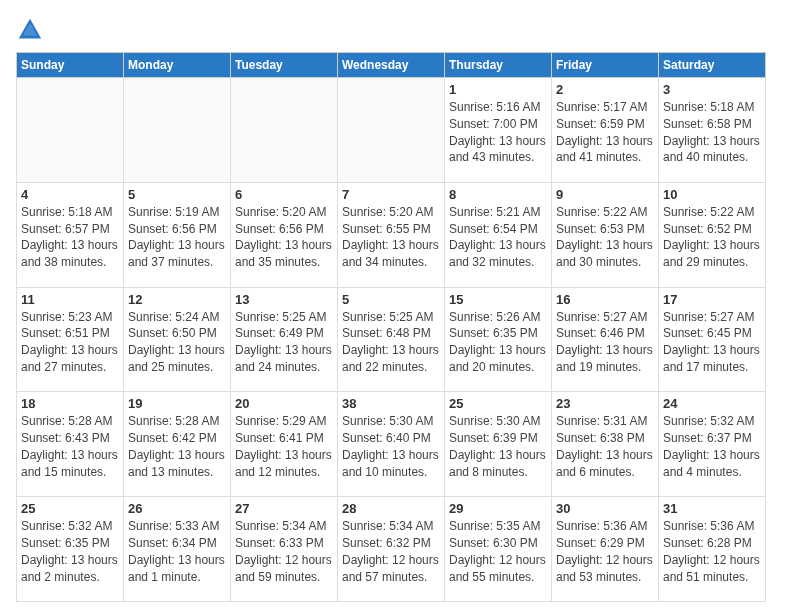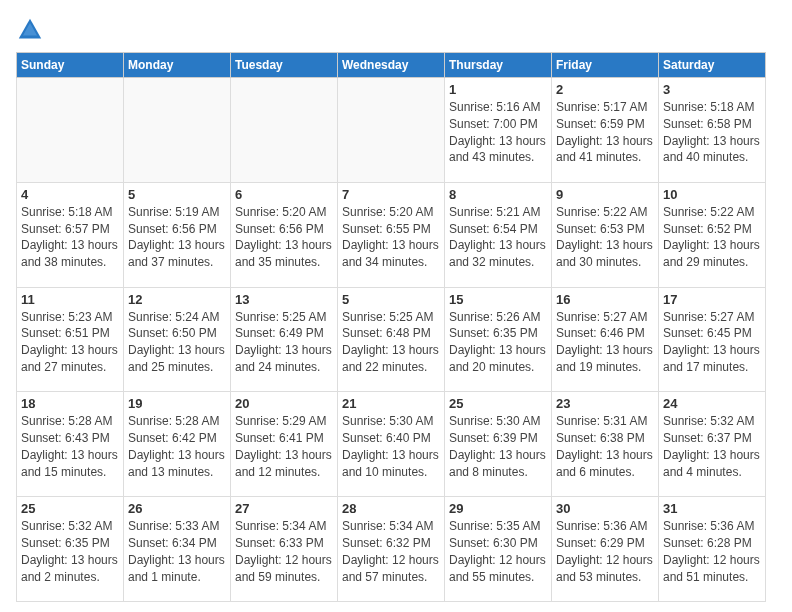--- a/index.html
+++ b/index.html
@@ -274,21 +274,21 @@
 and 13 minutes.</div>
           </td>
           <td>
             <span class="day-number">20</span>
             <div class="day-info" style="white-space: pre-line;">Sunrise: 5:29 AM
 Sunset: 6:41 PM
 Daylight: 13 hours
 and 12 minutes.</div>
           </td>
           <td>
-            <span class="day-number">21</span>
+            <span class="day-number">38</span>
             <div class="day-info" style="white-space: pre-line;">Sunrise: 5:30 AM
 Sunset: 6:40 PM
 Daylight: 13 hours
 and 10 minutes.</div>
           </td>
           <td>
             <span class="day-number">25</span>
             <div class="day-info" style="white-space: pre-line;">Sunrise: 5:30 AM
 Sunset: 6:39 PM
 Daylight: 13 hours

